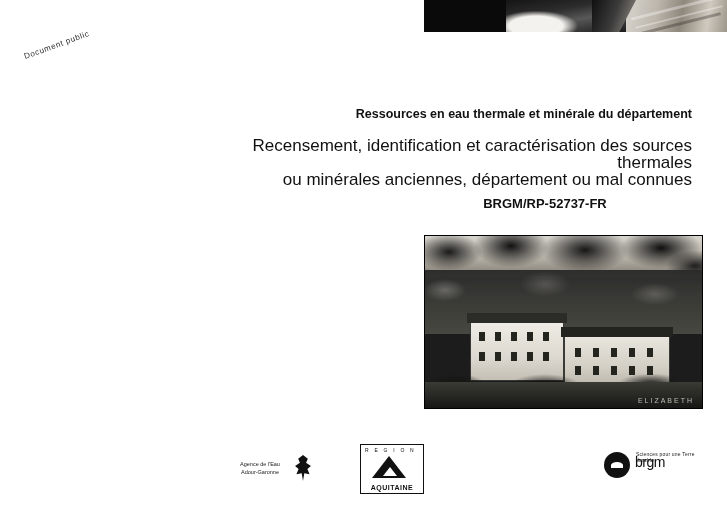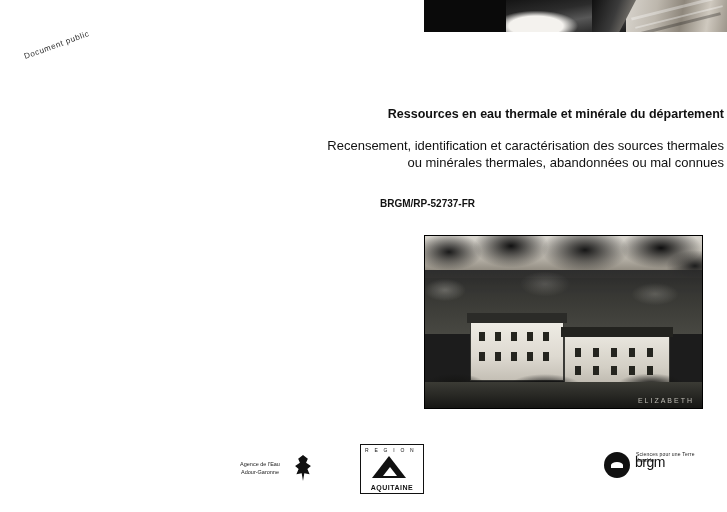--- a/index.html
+++ b/index.html
@@ -74,45 +74,45 @@
     transform-origin: left bottom;
     font-size: 8px;
     letter-spacing: 0.6px;
     color: #2b2b2b;
     white-space: nowrap;
   }
 
   
   .title-block {
     position: absolute;
-    left: 264px;
+    left: 232px;
     top: 106px;
     width: 460px;
     text-align: right;
   }
   .main-title {
     font-size: 12.5px;
     font-weight: bold;
     color: #111;
     line-height: 17px;
     margin: 0;
   }
   .sub-title {
     margin: 14px 0 0 0;
-    font-size: 13px;
+    font-size: 17px;
     color: #111;
     line-height: 17px;
   }
   .ref-block {
     position: absolute;
     left: 380px;
     top: 198px;
     width: 330px;
-    text-align: left;
-    font-size: 10px;
+    text-align: center;
+    font-size: 13px;
     font-weight: bold;
     color: #111;
     line-height: 11px;
   }
 
   
   .main-photo {
     position: absolute;
     left: 424px;
     top: 235px;
@@ -314,21 +314,21 @@
   </div>
 
   <div class="doc-stamp">Document public</div>
 
   <div class="title-block">
     <div class="main-title">
       <div>Ressources en eau thermale et minérale du département</div>
     </div>
     <div class="sub-title">
       <div>Recensement, identification et caractérisation des sources thermales</div>
-      <div>ou minérales thermales, abandonnées ou mal connues</div>
+      <div>ou minérales anciennes, département ou mal connues</div>
     </div>
   </div>
 
   <div class="ref-block">
     <div>BRGM/RP-52737-FR</div>
   </div>
 
   <div class="main-photo">
     <div class="mp-sky"></div>
     <div class="mp-trees-top"></div>

